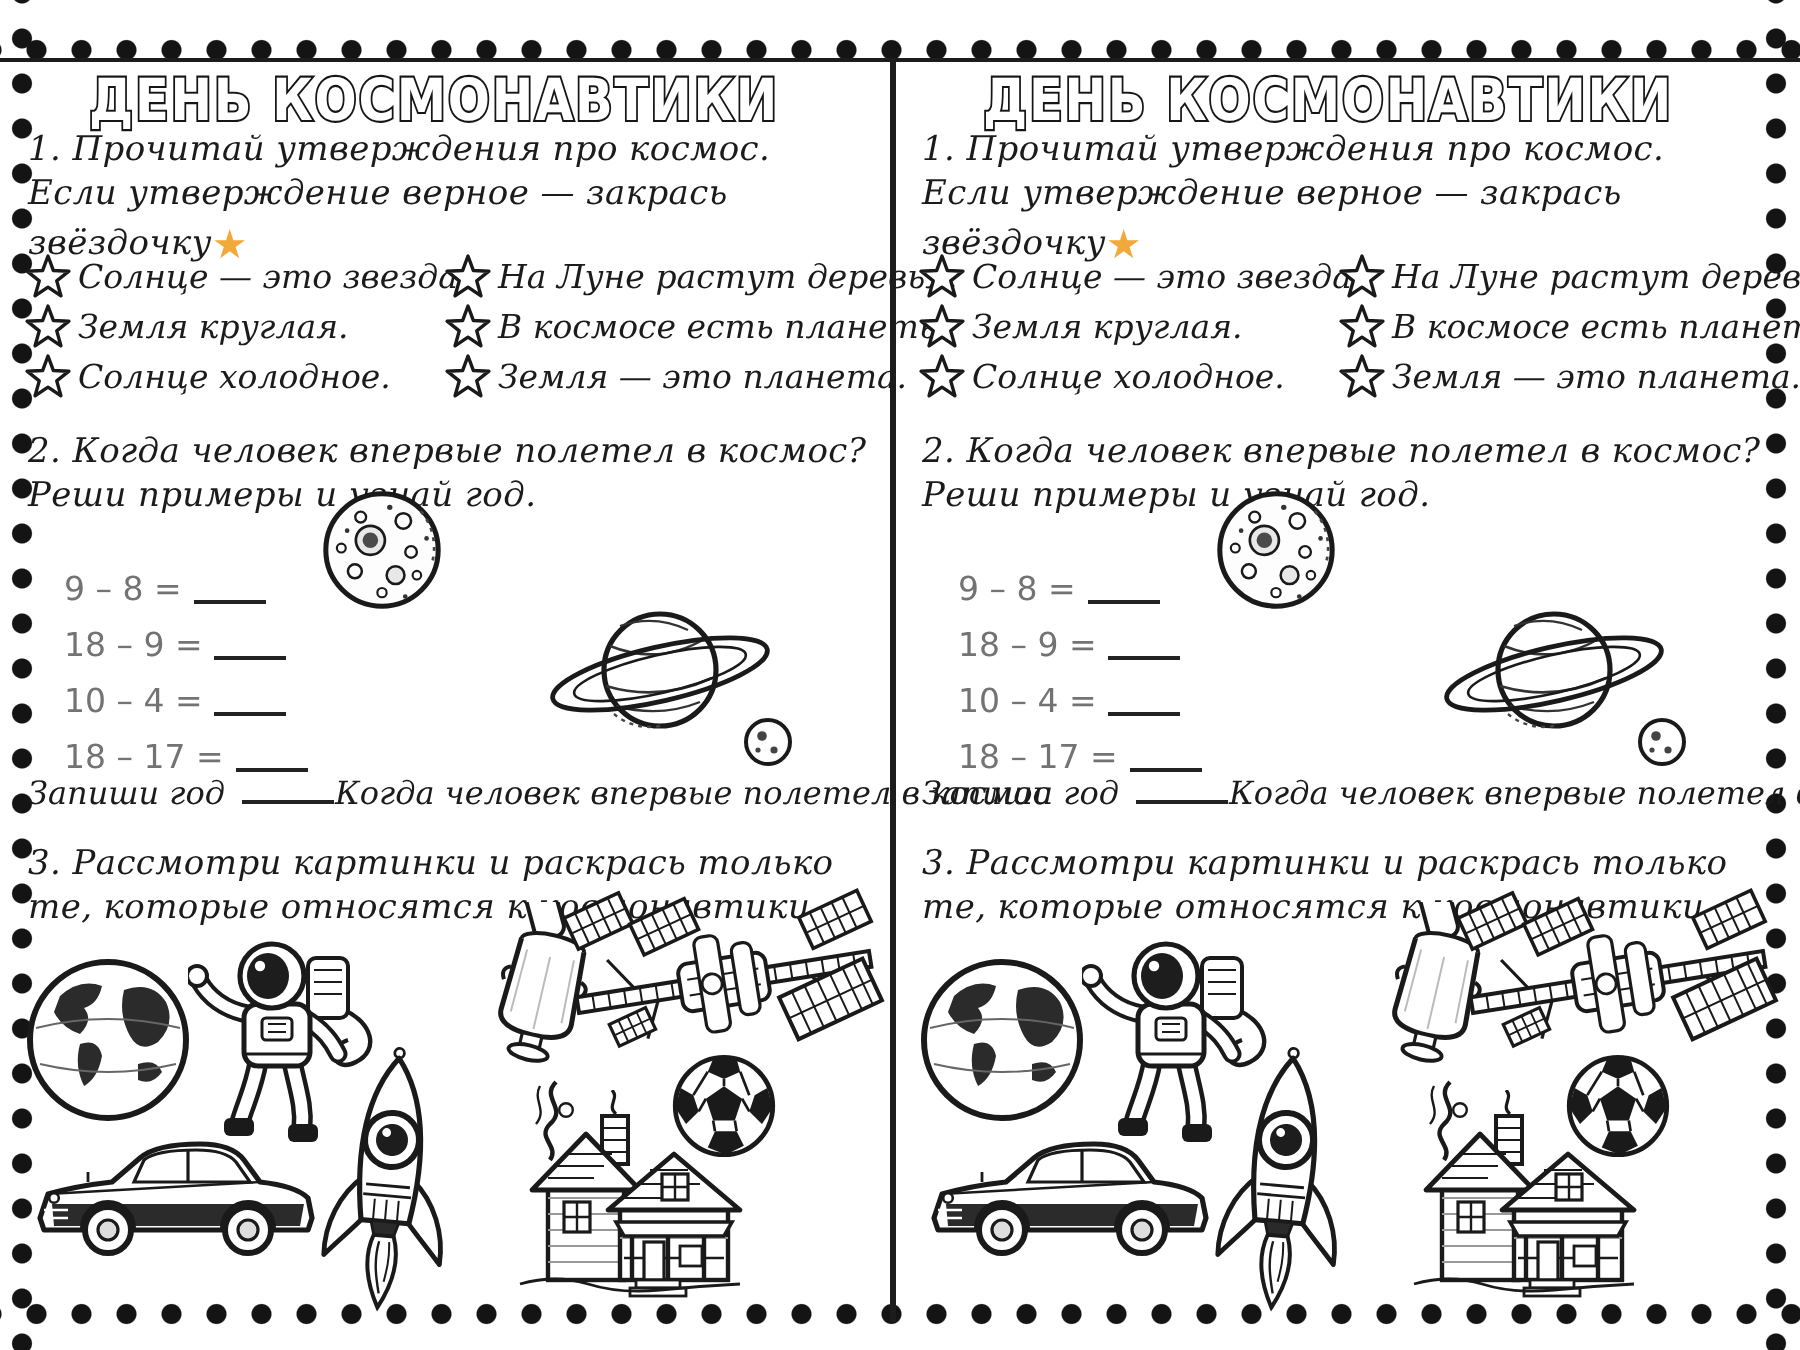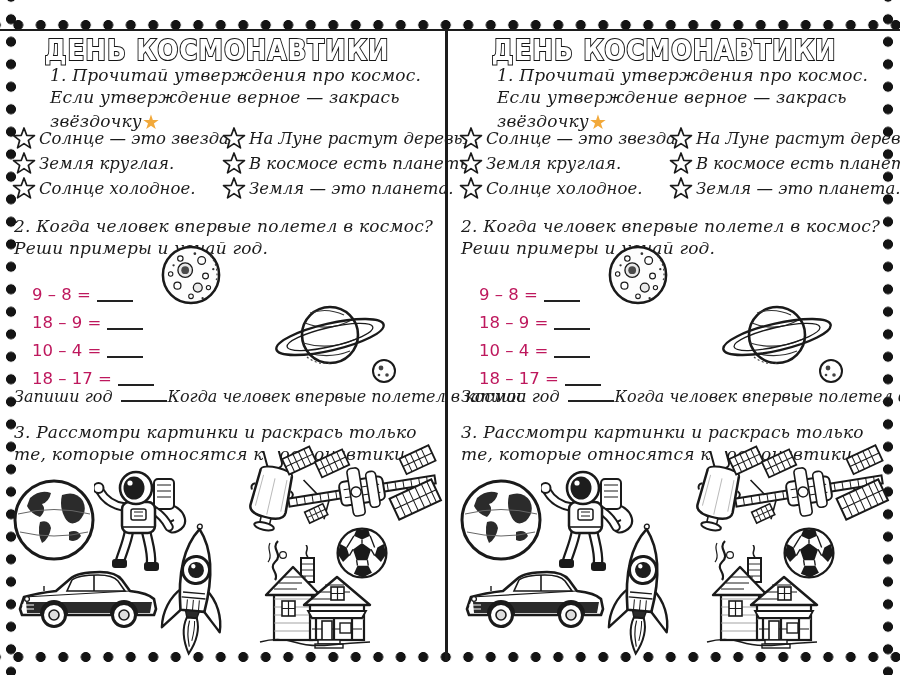--- a/index.html
+++ b/index.html
@@ -20,31 +20,31 @@
 
   .panel{position:absolute;top:31px;height:630px;}
   .p-left{left:2px;width:443px;}
   .p-right{left:449px;width:449px;}
   .sheet{position:relative;width:100%;height:100%;}
 
   .title-wrap{position:absolute;top:1px;left:0;width:100%;text-align:center;}
 
   .hand{font-family:"DejaVu Serif",serif;font-style:italic;color:#1b1b1b;}
   .task{position:absolute;font-size:17px;line-height:1.32;letter-spacing:.2px;}
-  .t1{left:12px;top:33px;width:420px;margin-left:36px;}
+  .t1{left:12px;top:33px;width:420px;}
   .t2{left:12px;top:184px;width:426px;}
   .t3{left:12px;top:390px;width:420px;}
   .accent-star{font-style:normal;font-size:20px;vertical-align:-2px;font-family:"DejaVu Sans",sans-serif;}
 
   .star-list{position:absolute;top:95px;}
   .sl-left{left:10px;} .sl-right{left:220px;}
   .star-row{display:flex;align-items:center;height:25px;gap:3px;}
   .star-row .lbl{font-size:16.5px;white-space:nowrap;}
 
-  .math{position:absolute;left:30px;top:249px;font-family:"DejaVu Sans",sans-serif;font-size:16.5px;color:#be185d;}
+  .math{position:absolute;left:30px;top:249px;font-family:"DejaVu Sans",sans-serif;font-size:16.5px;color:#737373;}
   .math-row{height:28px;display:flex;align-items:center;}
   .blank{display:inline-block;width:36px;border-bottom:2px solid #222;height:13px;margin-left:6px;}
   .year-line{position:absolute;left:12px;top:356px;font-size:16px;white-space:nowrap;display:flex;}
   .year-blank{width:46px;margin:0 1px 2px 8px;}
 
   .ill{position:absolute;}
   .ill-moon{left:158px;top:213px;}
   .ill-saturn{left:270px;top:260px;}
   .ill-earth{left:8px;top:445px;}
   .ill-astronaut{left:92px;top:434px;}

